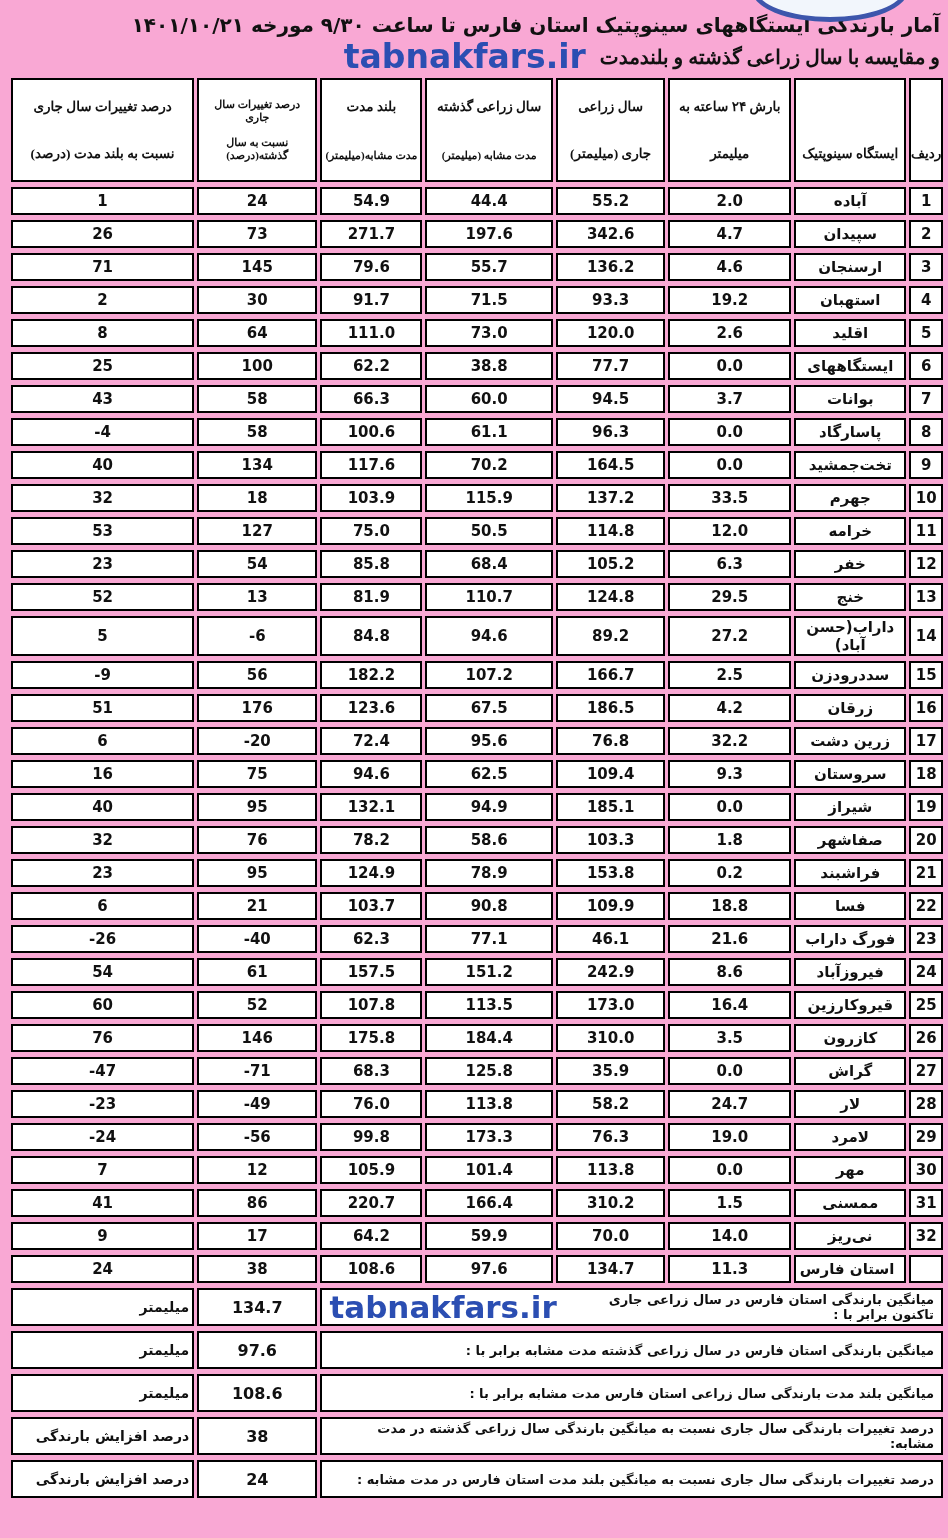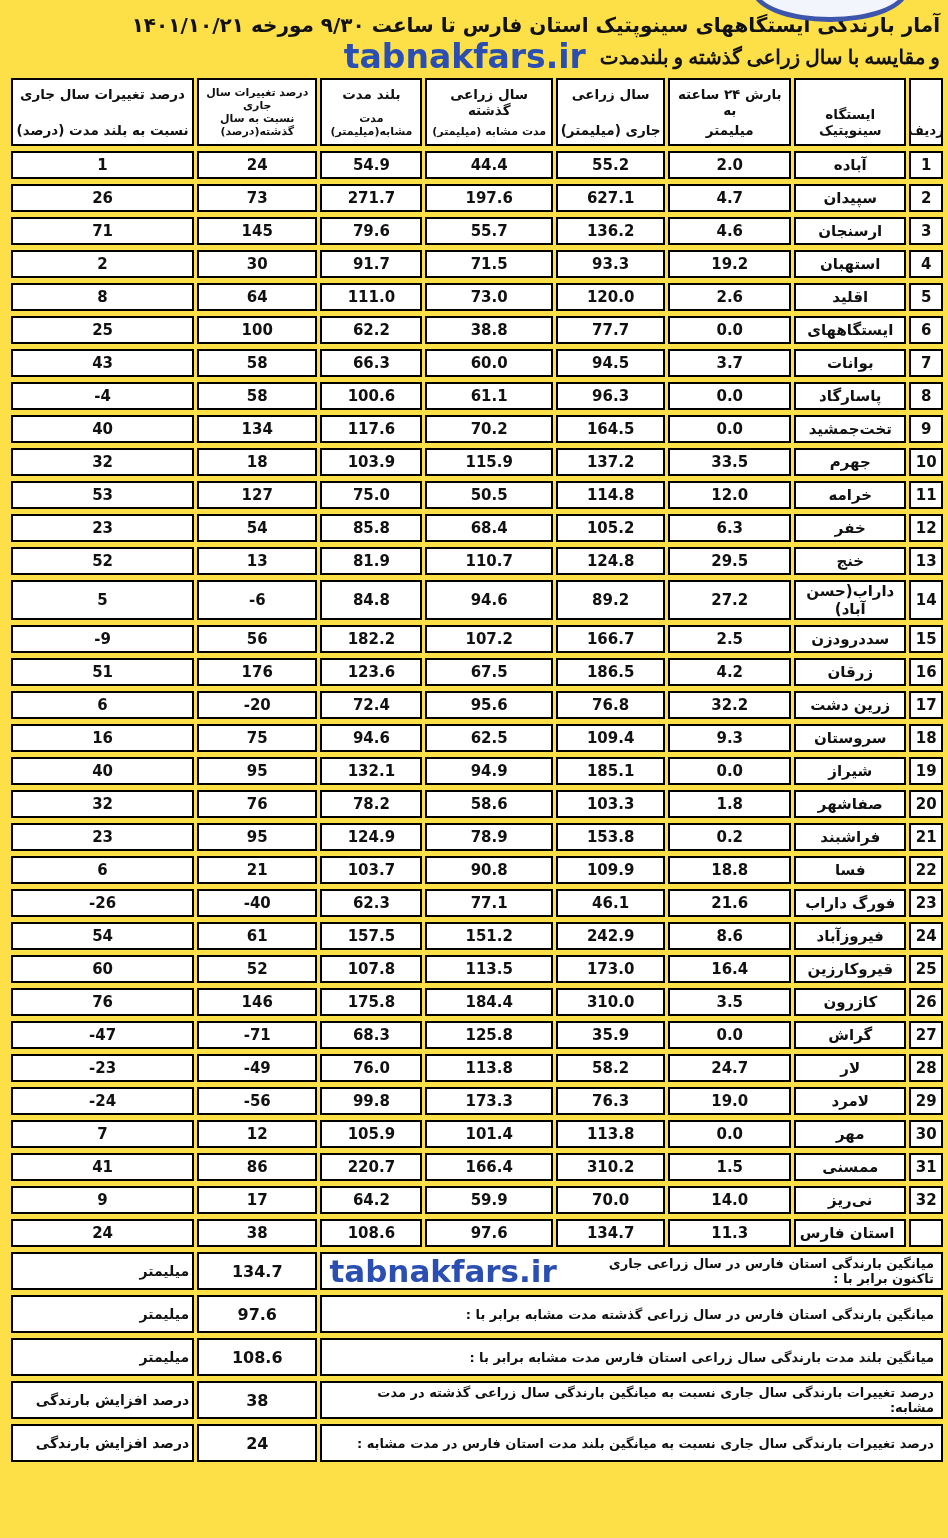--- a/index.html
+++ b/index.html
@@ -1,32 +1,32 @@
 <!DOCTYPE html>
 <html lang="fa"><head>
 <meta charset="utf-8">
 <style>
   html,body { margin:0; padding:0; background:#ffffff; }
   body { width:948px; font-family:"DejaVu Sans",sans-serif; color:#111111; }
-  .page { position:relative; width:948px; height:1538px; background:#fde047; overflow:hidden; direction:rtl; }
+  .page { position:relative; width:948px; height:1538px; background:#f9a8d4; overflow:hidden; direction:rtl; }
 
   .logo-arc { position:absolute; top:-42px; right:40px; width:146px; height:54px;
               border:5px solid #3d56ac; border-radius:50%; background:#f2f6fc; }
 
   .titles { padding:13px 8px 0 8px; }
   .title1 { font-size:20px; font-weight:bold; text-align:right; white-space:nowrap; letter-spacing:0; }
   .title-row2 { display:flex; align-items:center; justify-content:flex-start; margin-top:3px; }
   .title2 { font-size:20px; font-weight:bold; white-space:nowrap;font-family:Liberation Serif, serif; }
   .watermark { direction:ltr; color:#2b4eb2; font-size:33px; font-weight:bold; margin:0 14px 0 0; line-height:1; }
 
   table.rain-table { border-collapse:separate; border-spacing:3px 5px; table-layout:fixed;
                      width:938px; margin:0 2px 0 auto; }
   th, td { border:2px solid #000; box-sizing:border-box; font-weight:bold;
            text-align:center; vertical-align:middle; padding:0; background:#fff; overflow:hidden; }
-  thead th { height:68px; font-size:13.5px; padding:6px 2px; }
+  thead th { height:104px; font-size:13.5px; padding:18px 2px;font-family:Liberation Serif, serif; }
   .th-stack { display:flex; flex-direction:column; justify-content:space-between; align-items:center; height:100%; }
   .th-stack.single { justify-content:flex-end; }
   .th-line1 { font-size:13.5px; }
   .th-line2 { font-size:11px; }
   tbody.data td { height:28px; font-size:15px; }
   td.num { direction:ltr; }
   td.station { font-size:14px;margin-left:32px; }
   tr.province-row td.station { text-align:right; padding-right:10px; }
   tbody.summary td { height:38px; }
   td.summary-label { text-align:right; font-size:13px; padding:0 7px; }
@@ -119,21 +119,21 @@
           <td class="num">55.2</td>
           <td class="num">44.4</td>
           <td class="num">54.9</td>
           <td class="num">24</td>
           <td class="num">1</td>
         </tr>
         <tr>
           <td class="num">2</td>
           <td class="station">سپیدان</td>
           <td class="num">4.7</td>
-          <td class="num">627.1</td>
+          <td class="num">342.6</td>
           <td class="num">197.6</td>
           <td class="num">271.7</td>
           <td class="num">73</td>
           <td class="num">26</td>
         </tr>
         <tr>
           <td class="num">3</td>
           <td class="station">ارسنجان</td>
           <td class="num">4.6</td>
           <td class="num">136.2</td>

